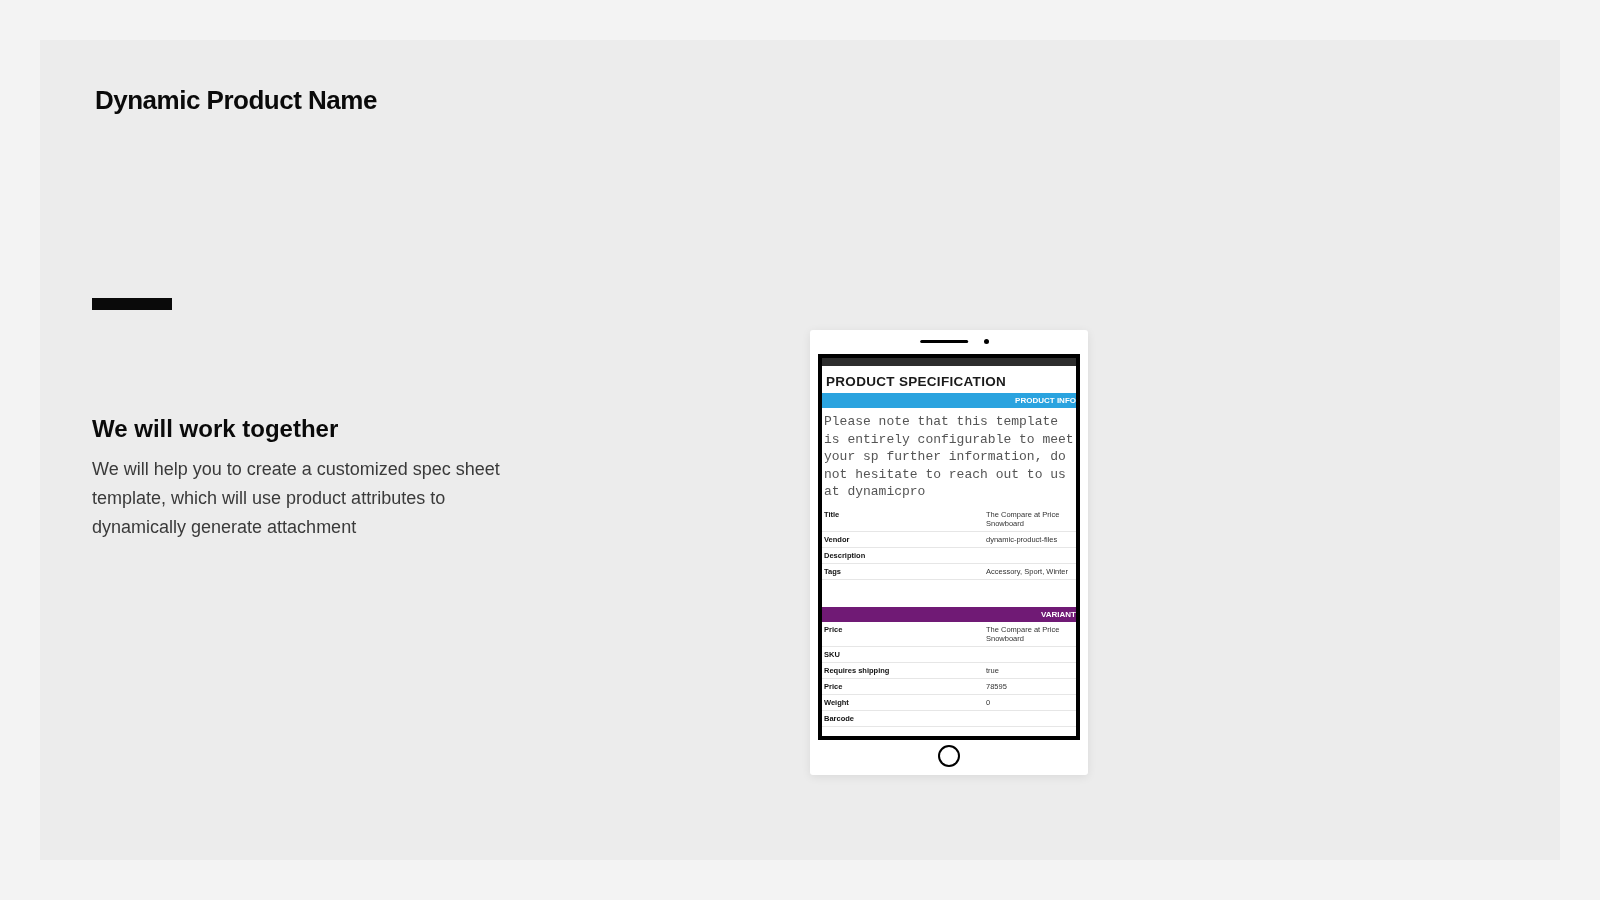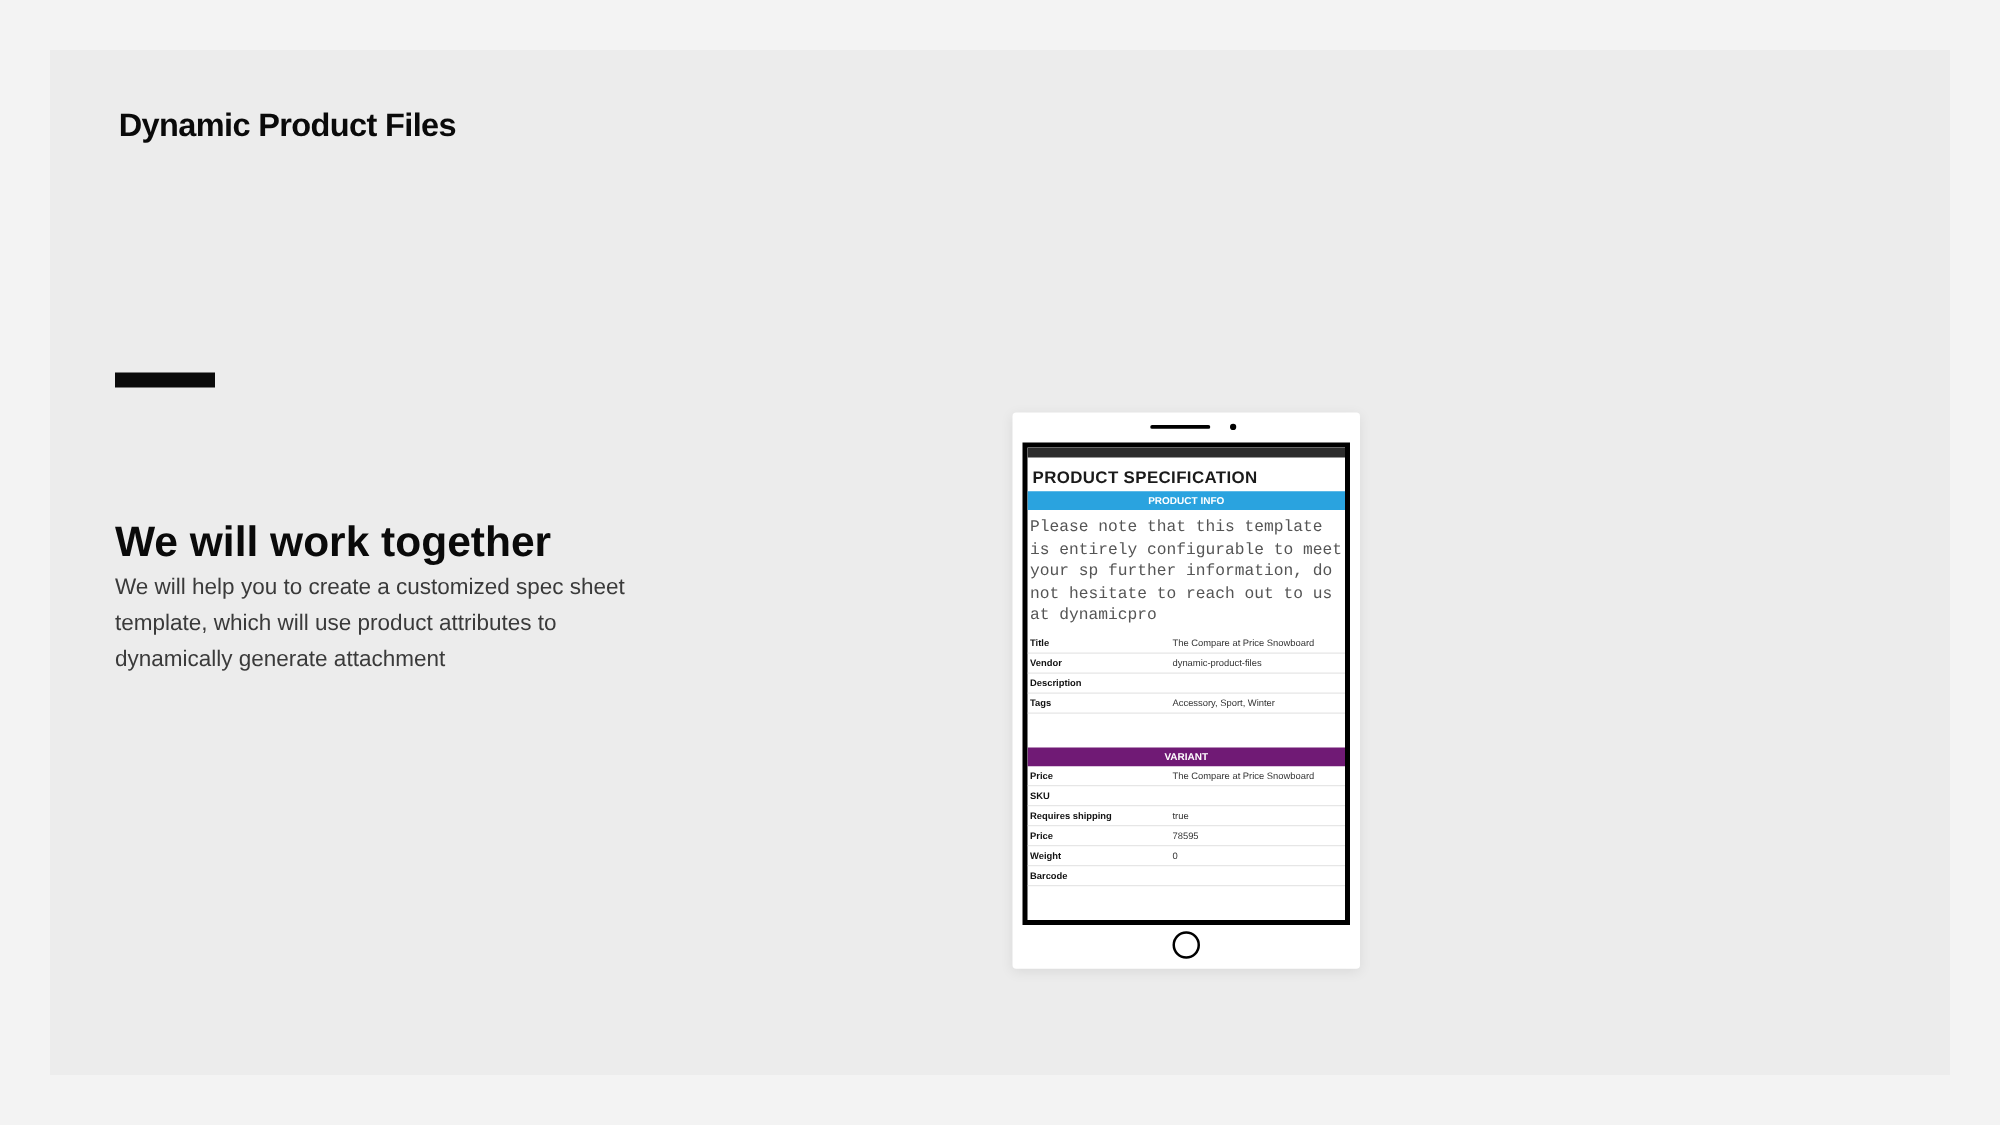--- a/index.html
+++ b/index.html
@@ -33,21 +33,21 @@
   }
   .underline {
     position: absolute;
     left: 52px; top: 258px;
     width: 80px; height: 12px;
     background: #0a0a0a;
   }
   .subtitle {
     position: absolute;
     left: 52px; top: 375px;
-    font-size: 34px;
+    font-size: 24px;
     font-weight: 800;
     color: #0a0a0a;
   }
   .body-text {
     position: absolute;
     left: 52px; top: 415px;
     width: 420px;
     font-size: 18px;
     font-weight: 400;
     color: #3a3a3a;
@@ -102,56 +102,57 @@
   .screen .spec-title {
     padding: 8px 4px 4px 4px;
     font-size: 13.5px;
     font-weight: 600;
     color: #1a1a1a;
     letter-spacing: 0.3px;
   }
   .band {
     font-size: 8px;
     font-weight: 600;
-    text-align: center;
+    text-align: right;
     padding: 3px 0;
     color: #fff;
   }
   .band.info { background: #2aa3df; }
   .band.variant { background: #701a75; margin-top: 27px; }
   .note {
     font-size: 13px;
     color: #555;
     padding: 5px 2px 6px 2px;
     line-height: 1.35;
     font-family: Liberation Mono, monospace;
   }
   .row {
     display: flex;
     border-bottom: 1px solid #e6e6e6;
     font-size: 7.5px;
     padding: 3px 2px;
     color: #333;
+    gap: 48px;
   }
   .row .k {
     width: 90px;
     font-weight: 700;
     color: #111;
   }
   .row .v {
     flex: 1;
     margin-left: 24px;
   }
 </style>
 </head>
 <body>
 
 <div class="slide">
 
-  <div class="brand">Dynamic Product Files</div>
+  <div class="brand">Dynamic Product Name</div>
 
   <div class="underline"></div>
 
   <div class="subtitle">We will work together</div>
   <div class="body-text">We will help you to create a customized spec sheet template, which will use product attributes to dynamically generate attachment</div>
 
   <div class="tablet">
     <div class="earpiece"></div>
     <div class="camera"></div>
     <div class="screen">

